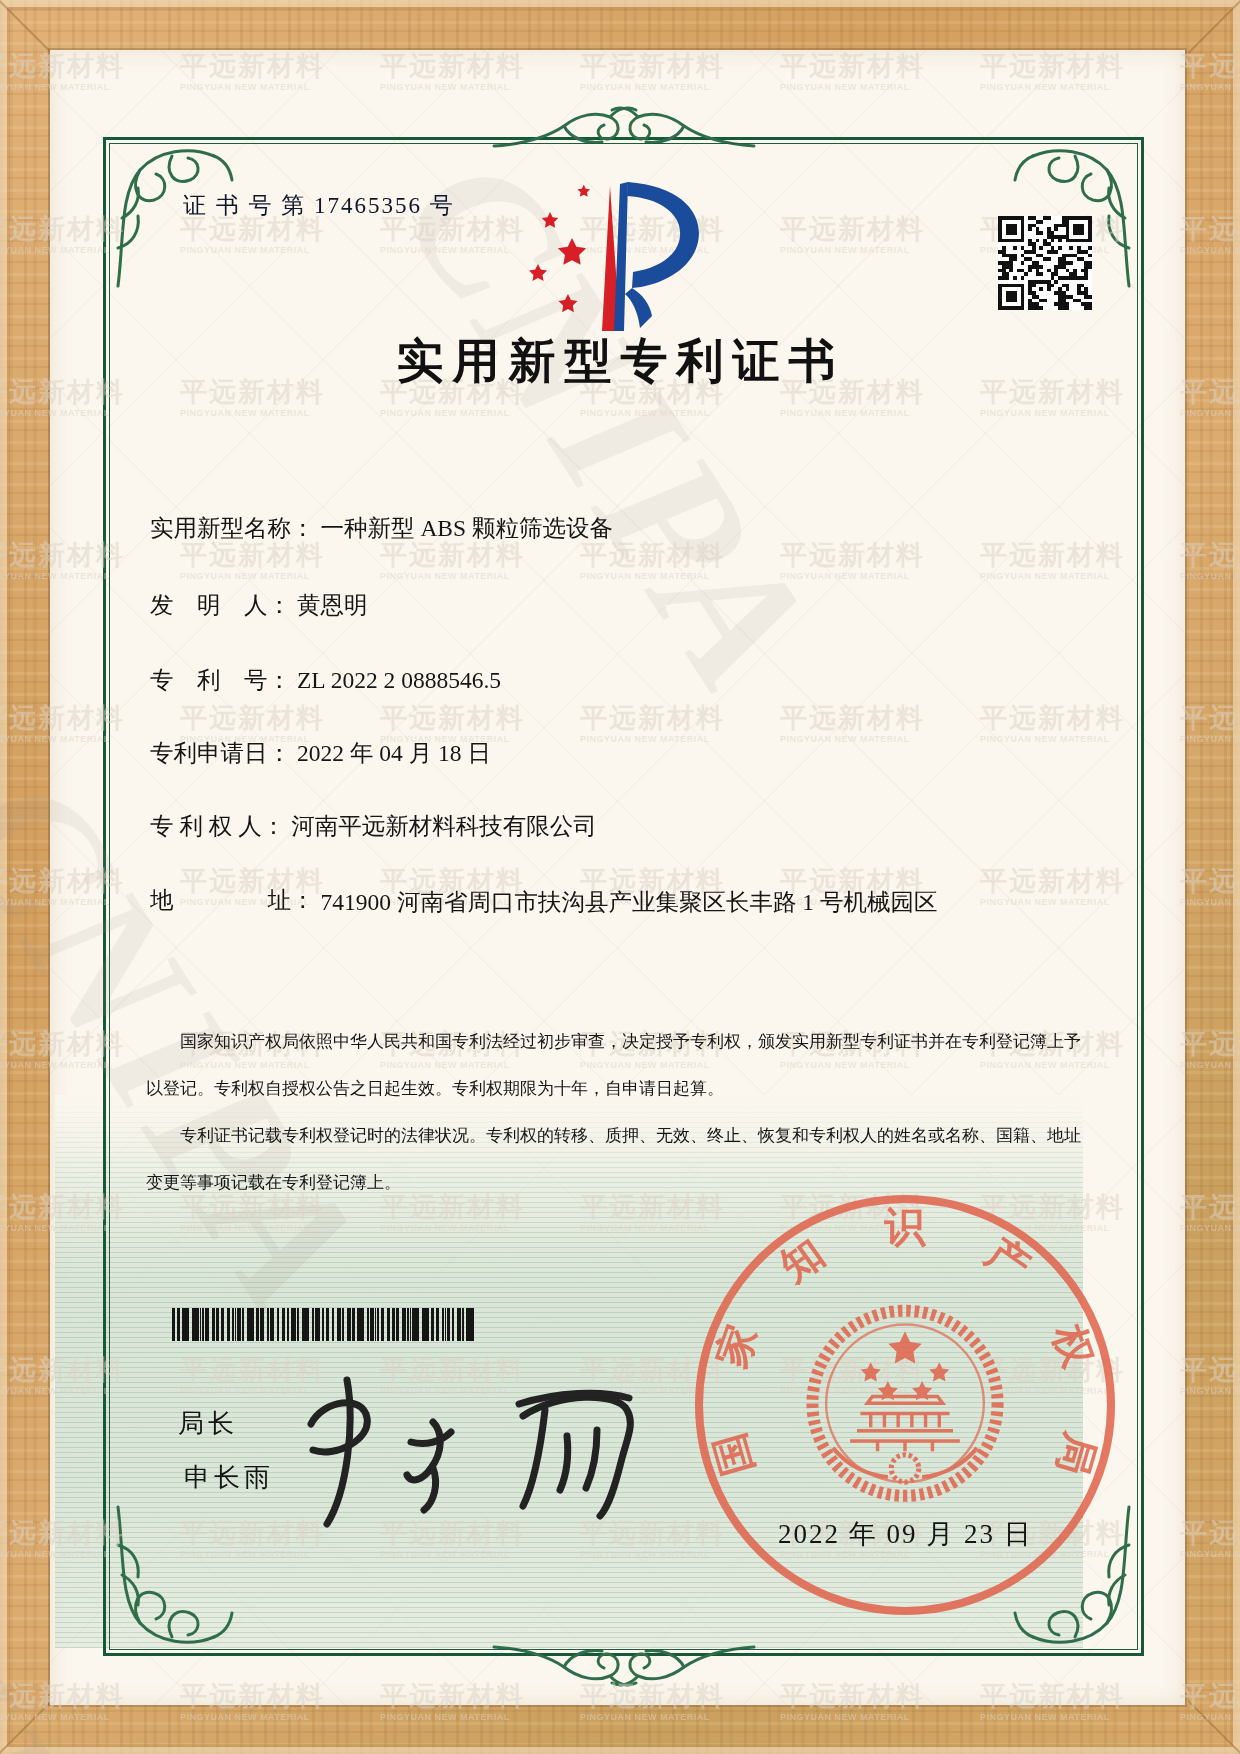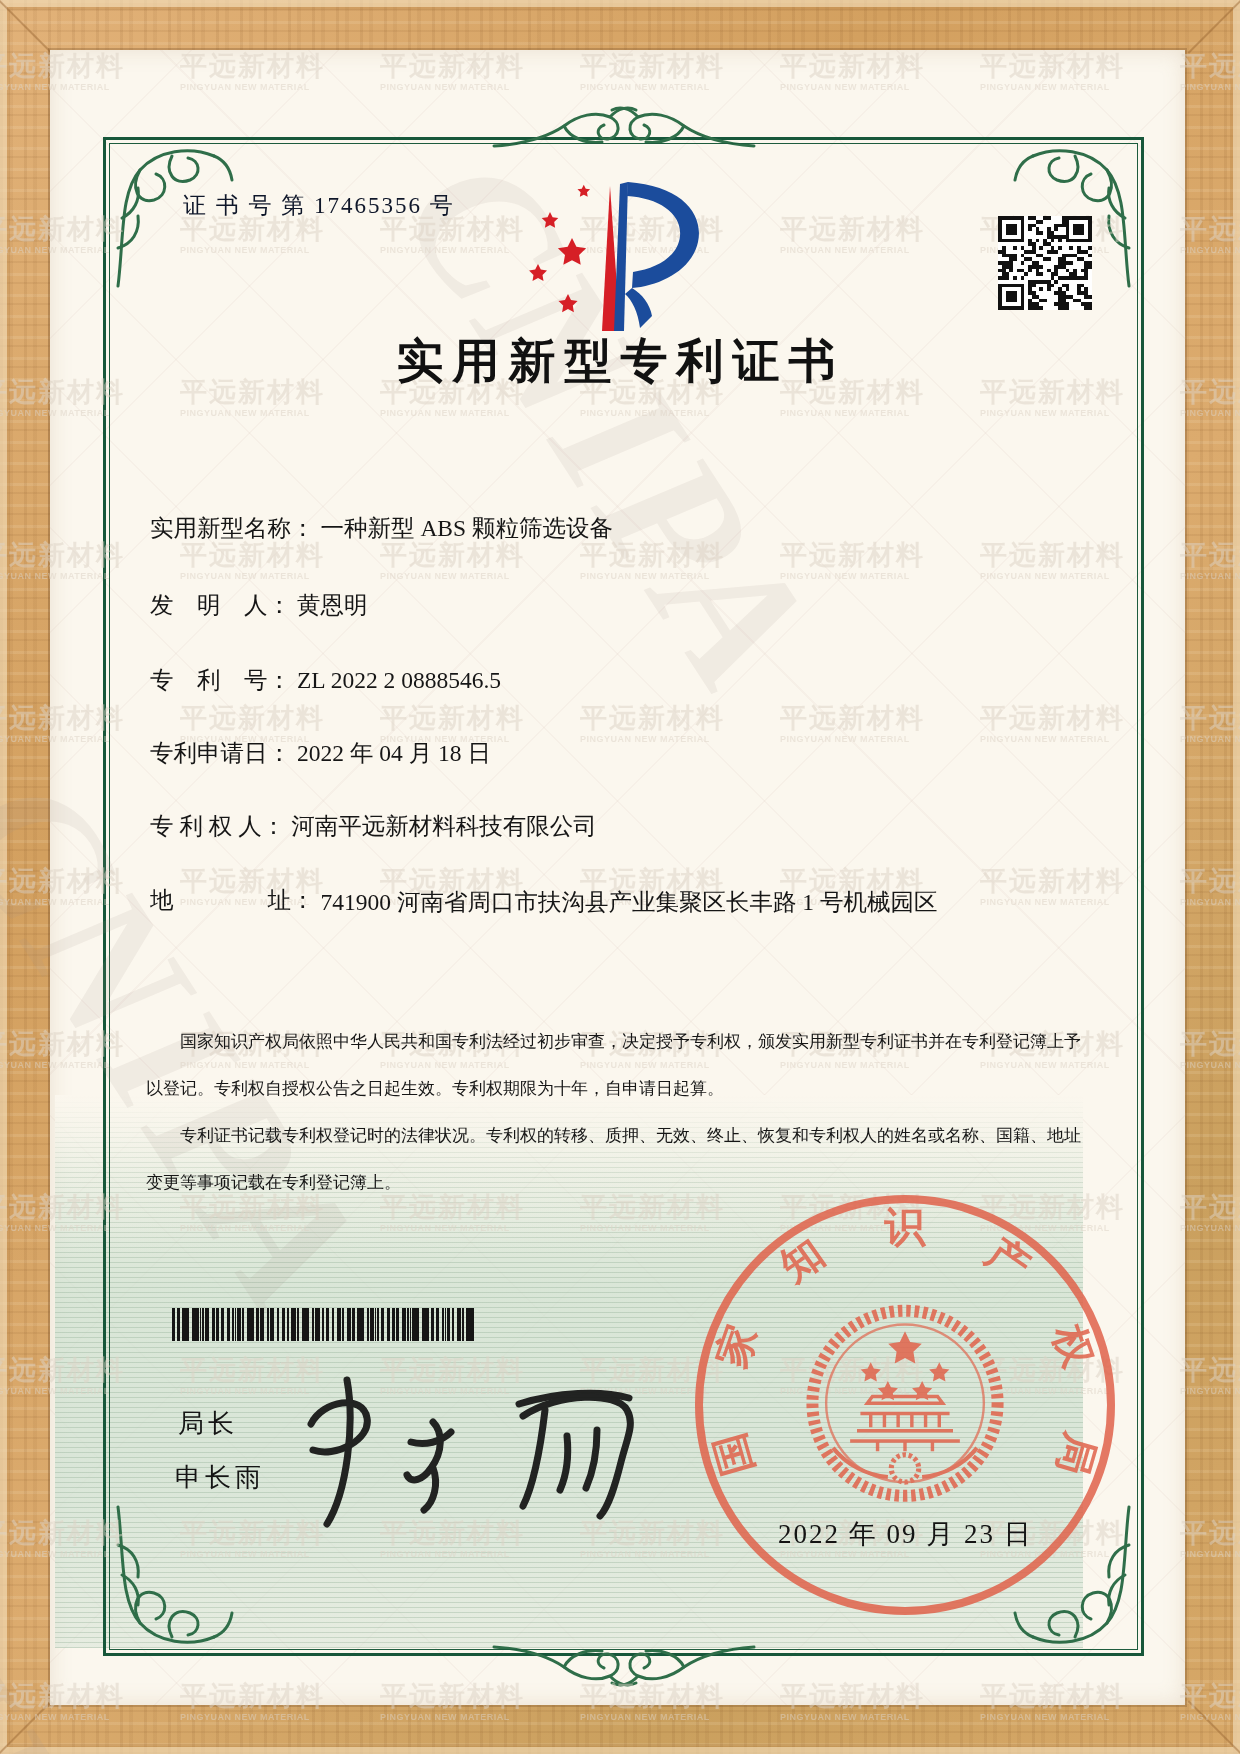--- a/index.html
+++ b/index.html
@@ -71,21 +71,21 @@
   .addr-val{display:inline-block;vertical-align:top;white-space:normal;width:716px;line-height:37px;}
   .grant2{position:absolute;left:635px;top:0;}
   .paras{position:absolute;left:146px;top:1018px;width:948px;font-size:17px;line-height:47px;color:#161616;}
   .paras p{margin:0;text-indent:2em;font-family:"Liberation Serif","DejaVu Serif",serif;}
   .barcode{position:absolute;left:172px;top:1308px;width:302px;height:33px;
     background-image:
       repeating-linear-gradient(90deg,#151515 0 2px,rgba(0,0,0,0) 2px 5px),
       repeating-linear-gradient(90deg,#151515 0 1px,rgba(0,0,0,0) 1px 7px),
       repeating-linear-gradient(90deg,#151515 0 3px,rgba(0,0,0,0) 3px 11px);}
   .commissioner{position:absolute;left:178px;top:1406px;font-size:26px;color:#151515;letter-spacing:4px;}
-  .commissioner-name{position:absolute;left:175px;top:1460px;font-size:26px;color:#151515;letter-spacing:4px;}
+  .commissioner-name{position:absolute;left:184px;top:1460px;font-size:26px;color:#151515;letter-spacing:4px;}
   .signature{position:absolute;left:283px;top:1372px;}
   .page-ind{position:absolute;left:103px;top:1596px;width:1035px;text-align:center;font-size:21.5px;color:#222;letter-spacing:2px;}
   .footer-note{position:absolute;left:60px;top:1668px;width:1060px;text-align:center;font-size:22px;color:#111;letter-spacing:7px;}
   
   .qr{position:absolute;left:998px;top:216px;width:94px;height:94px;background:#fff;}
   
   .logo{position:absolute;left:492px;top:176px;}
   
   .seal{position:absolute;left:685px;top:1185px;width:440px;height:440px;z-index:6;opacity:.85;mix-blend-mode:multiply;}
   .seal-ring{position:absolute;inset:10px;border-radius:50%;border:8px solid #e0614a;}

